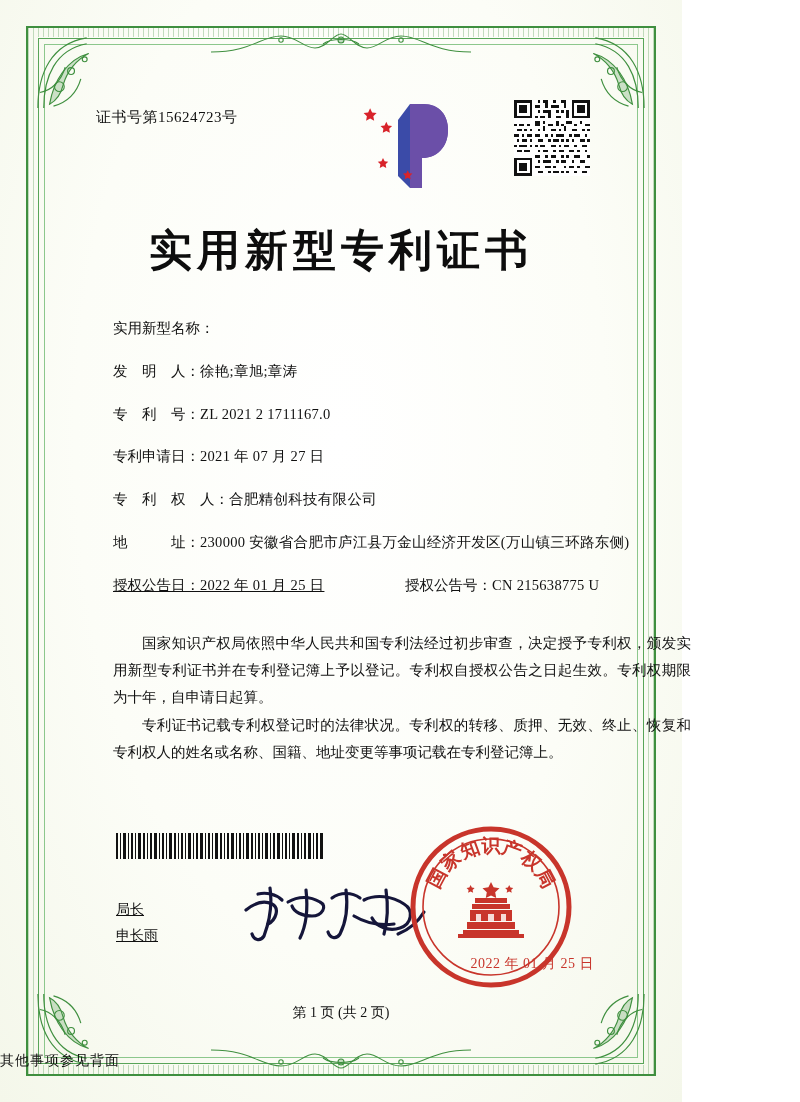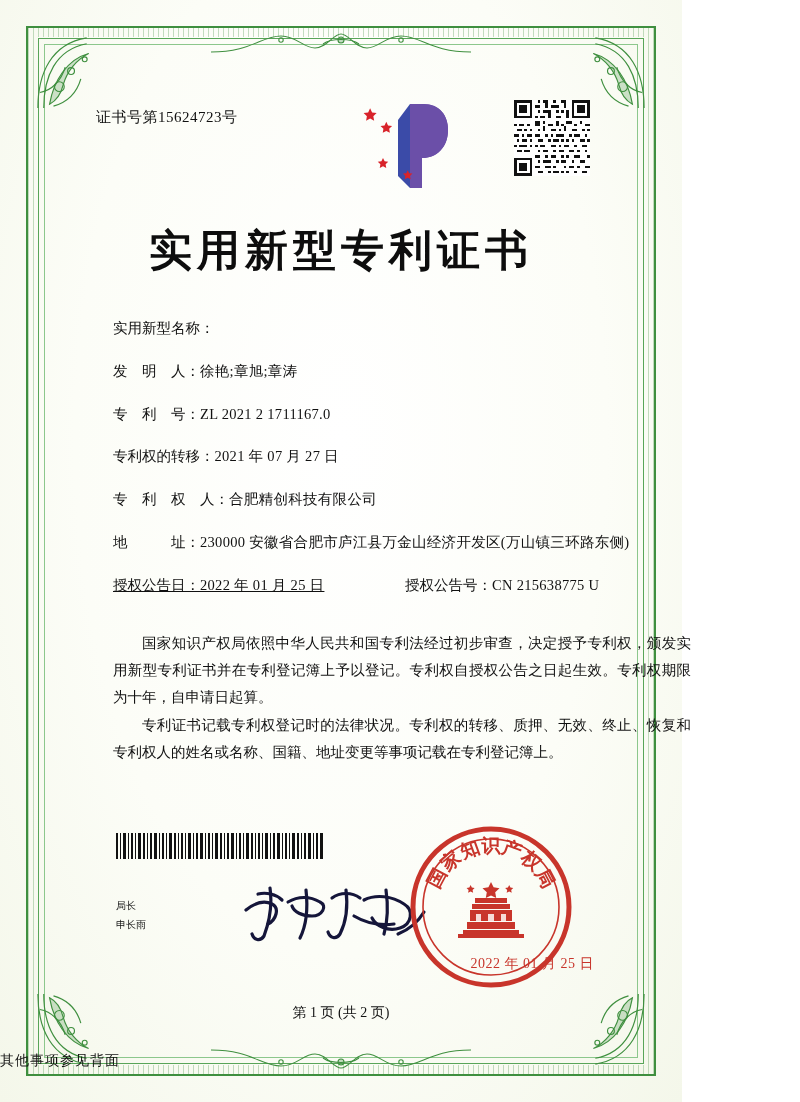--- a/index.html
+++ b/index.html
@@ -192,23 +192,24 @@
     width: 208px;
     height: 26px;
   }
   .barcode svg { width: 100%; height: 100%; display: block; }
 
   
   .sig-labels {
     position: absolute;
     left: 116px;
     top: 897px;
-    font-size: 10px;
+    font-size: 14px;
     line-height: 1.85;
     color: #111;
+    text-decoration: underline;
   }
   .signature {
     position: absolute;
     left: 236px;
     top: 880px;
     width: 200px;
     height: 70px;
     color: #15163a;
   }
   .signature svg { width: 100%; height: 100%; display: block; }
@@ -487,21 +488,21 @@
       <span class="flabel">发　明　人：</span>
       <span class="fvalue">徐艳;章旭;章涛</span>
     </div>
 
     <div class="frow">
       <span class="flabel">专　利　号：</span>
       <span class="fvalue">ZL 2021 2 1711167.0</span>
     </div>
 
     <div class="frow">
-      <span class="flabel">专利权的转移：</span>
+      <span class="flabel">专利申请日：</span>
       <span class="fvalue">2021 年 07 月 27 日</span>
     </div>
 
     <div class="frow">
       <span class="flabel">专　利　权　人：</span>
       <span class="fvalue">合肥精创科技有限公司</span>
     </div>
 
     <div class="frow">
       <span class="flabel">地　　　址：</span>

